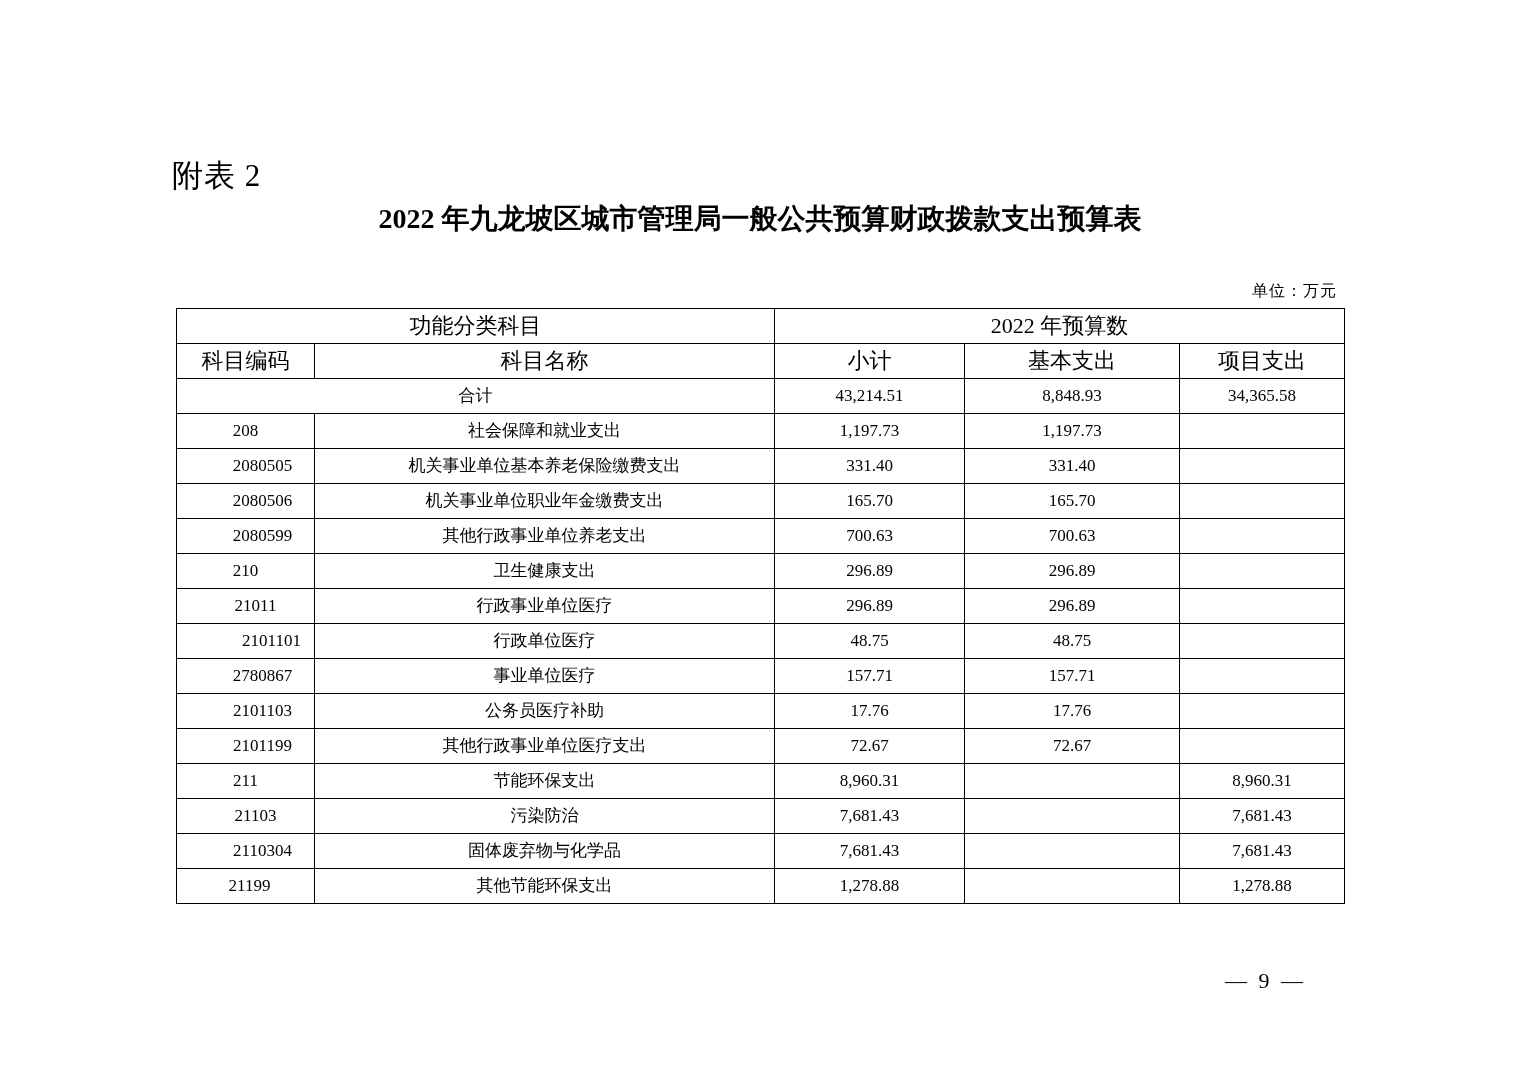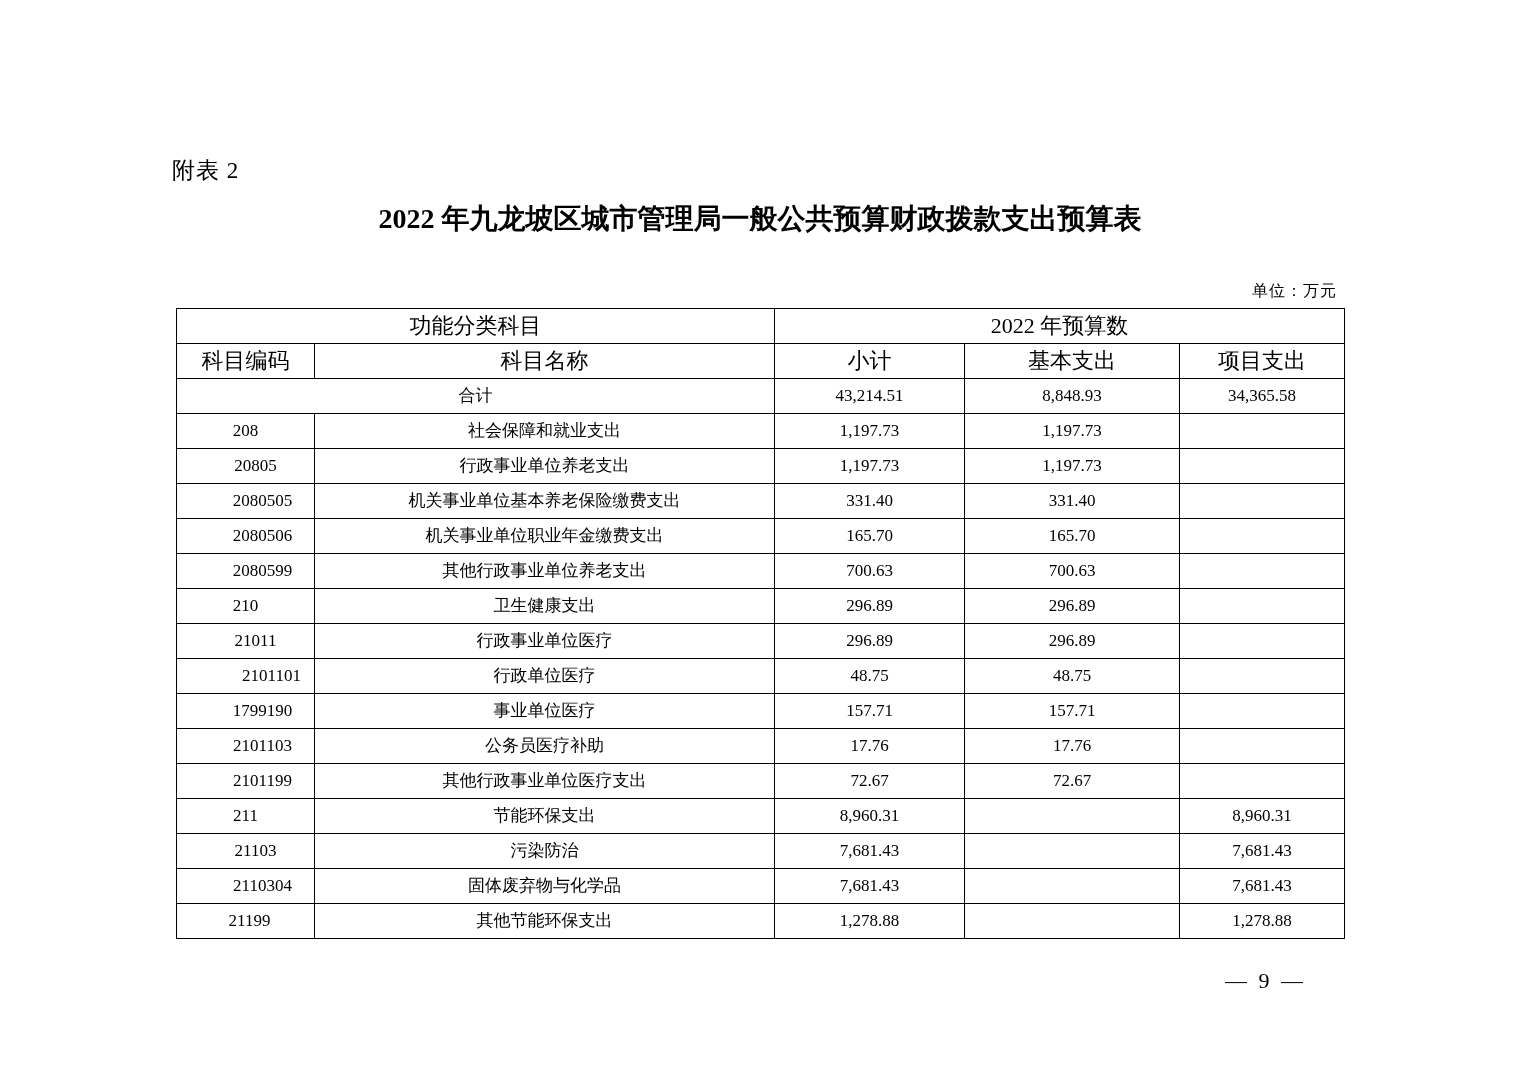--- a/index.html
+++ b/index.html
@@ -18,21 +18,21 @@
   .page {
     position: absolute;
     left: 0; top: 0;
     width: 1520px;
     height: 1074px;
   }
   .attach-label {
     position: absolute;
     left: 172px;
     top: 155px;
-    font-size: 23px;
+    font-size: 31px;
     letter-spacing: 1px;
     font-family: "Liberation Serif", "DejaVu Serif", serif;
   }
   .doc-title {
     position: absolute;
     left: 180px;
     top: 200px;
     width: 1160px;
     text-align: center;
     font-size: 28px;
@@ -138,27 +138,20 @@
         <td class="num">34,365.58</td>
       </tr>
     <tr>
           <td class="cell-code">208</td>
           <td class="cell-name lvl1">社会保障和就业支出</td>
           <td class="num">1,197.73</td>
           <td class="num">1,197.73</td>
           <td class="num"></td>
         </tr>
         <tr>
-          <td class="cell-code" style="padding-left: 20px;">20805</td>
-          <td class="cell-name lvl2">行政事业单位养老支出</td>
-          <td class="num">1,197.73</td>
-          <td class="num">1,197.73</td>
-          <td class="num"></td>
-        </tr>
-        <tr>
           <td class="cell-code" style="padding-left: 34px;">2080505</td>
           <td class="cell-name lvl3">机关事业单位基本养老保险缴费支出</td>
           <td class="num">331.40</td>
           <td class="num">331.40</td>
           <td class="num"></td>
         </tr>
         <tr>
           <td class="cell-code" style="padding-left: 34px;">2080506</td>
           <td class="cell-name lvl3">机关事业单位职业年金缴费支出</td>
           <td class="num">165.70</td>
@@ -187,21 +180,21 @@
           <td class="num"></td>
         </tr>
         <tr>
           <td class="cell-code" style="padding-left: 52px;">2101101</td>
           <td class="cell-name lvl3">行政单位医疗</td>
           <td class="num">48.75</td>
           <td class="num">48.75</td>
           <td class="num"></td>
         </tr>
         <tr>
-          <td class="cell-code" style="padding-left: 34px;">1799190</td>
+          <td class="cell-code" style="padding-left: 34px;">2780867</td>
           <td class="cell-name lvl3">事业单位医疗</td>
           <td class="num">157.71</td>
           <td class="num">157.71</td>
           <td class="num"></td>
         </tr>
         <tr>
           <td class="cell-code" style="padding-left: 34px;">2101103</td>
           <td class="cell-name lvl3">公务员医疗补助</td>
           <td class="num">17.76</td>
           <td class="num">17.76</td>

